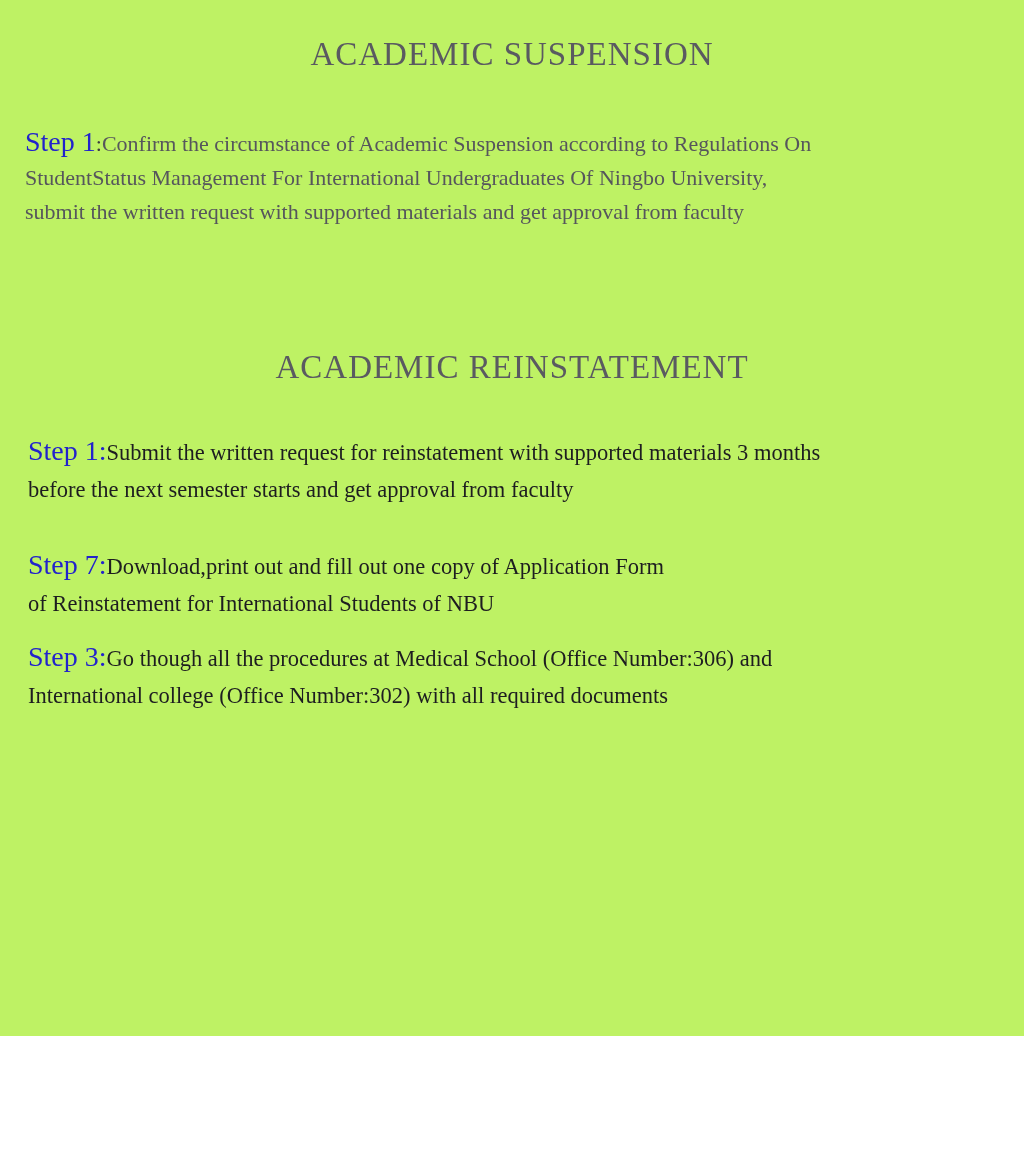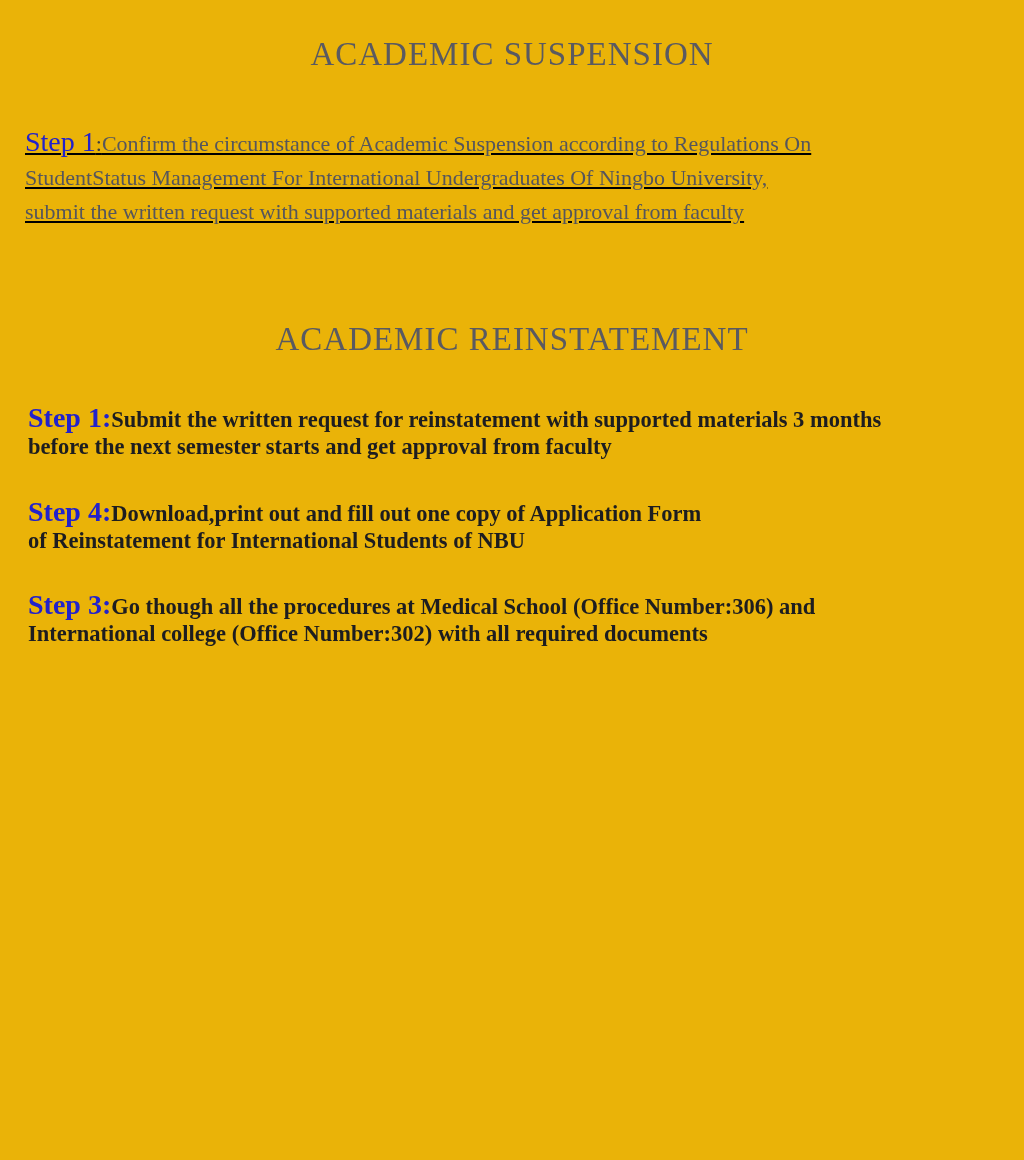--- a/index.html
+++ b/index.html
@@ -3,62 +3,61 @@
 <meta charset="utf-8">
 <style>
   html, body {
     margin: 0;
     padding: 0;
     background: #ffffff;
   }
   .page {
     position: relative;
     width: 1024px;
-    height: 1160px;
-    background: #eab308;
+    height: 1036px;
+    background: #bef264;
     overflow: hidden;
     font-family: "Liberation Serif", "DejaVu Serif", serif;
   }
   .title {
     margin: 0;
     text-align: center;
     font-weight: 400;
     font-size: 33px;
     letter-spacing: 1px;
     color: #5a5a61;
   }
   .title-1 { padding-top: 36px; }
-  .title-2 { margin-top: 92px; }
+  .title-2 { margin-top: 120px; }
 
-  .steps-1 { margin: 16px 8px 0 25px; text-decoration: underline; }
+  .steps-1 { margin: 16px 8px 0 25px; }
   .steps-2 { margin: 0 8px 0 28px; }
 
   p.step {
     margin: 0;
   }
   
   .steps-1 p.step {
     font-size: 22px;
     line-height: 34px;
     color: #56565c;
   }
   .steps-1 .p1 { margin-top: 52px; }
   .steps-1 .p2 { margin-top: 44px; }
   .steps-1 .p3 { margin-top: 36px; }
 
   
   .steps-2 p.step {
     font-size: 22.5px;
-    line-height: 27px;
+    line-height: 37px;
     color: #1d1d20;
-    font-weight: bold;
   }
   .steps-2 .p1 { margin-top: 46px; }
   .steps-2 .p2 { margin-top: 38px; }
-  .steps-2 .p3 { margin-top: 37px; }
+  .steps-2 .p3 { margin-top: 16px; }
 
   .step-label {
     font-size: 28px;
     color: #2222cc;
   }
   .colon-dark {
     color: #3c3c40;
     font-size: 22px;
   }
   .colon-blue {
@@ -86,21 +85,21 @@
     </div>
   </section>
 
   <section>
     <h1 class="title title-2">ACADEMIC REINSTATEMENT</h1>
 
     <div class="steps-2">
       <p class="step p1"><span class="step-label">Step 1</span><span class="colon-blue">:</span><span class="step-text">Submit the written request for reinstatement with supported materials 3 months
 before the next semester starts and get approval from faculty</span></p>
 
-      <p class="step p2"><span class="step-label">Step 4</span><span class="colon-blue">:</span><span class="step-text">Download,print out and fill out one copy of Application Form
+      <p class="step p2"><span class="step-label">Step 7</span><span class="colon-blue">:</span><span class="step-text">Download,print out and fill out one copy of Application Form
 of Reinstatement for International Students of NBU</span></p>
 
       <p class="step p3"><span class="step-label">Step 3</span><span class="colon-blue">:</span><span class="step-text">Go though all the procedures at Medical School (Office Number:306) and
 International college (Office Number:302) with all required documents</span></p>
     </div>
   </section>
 
 </main>
 
 </body></html>

